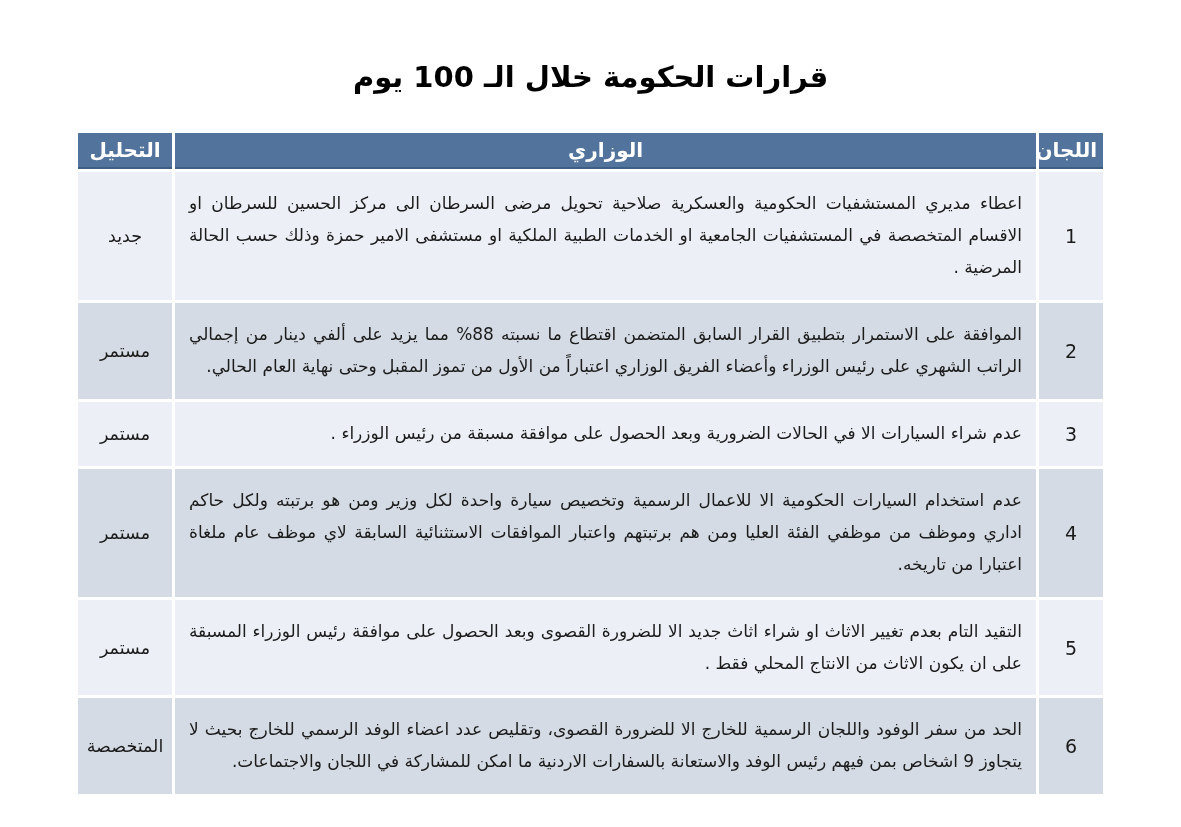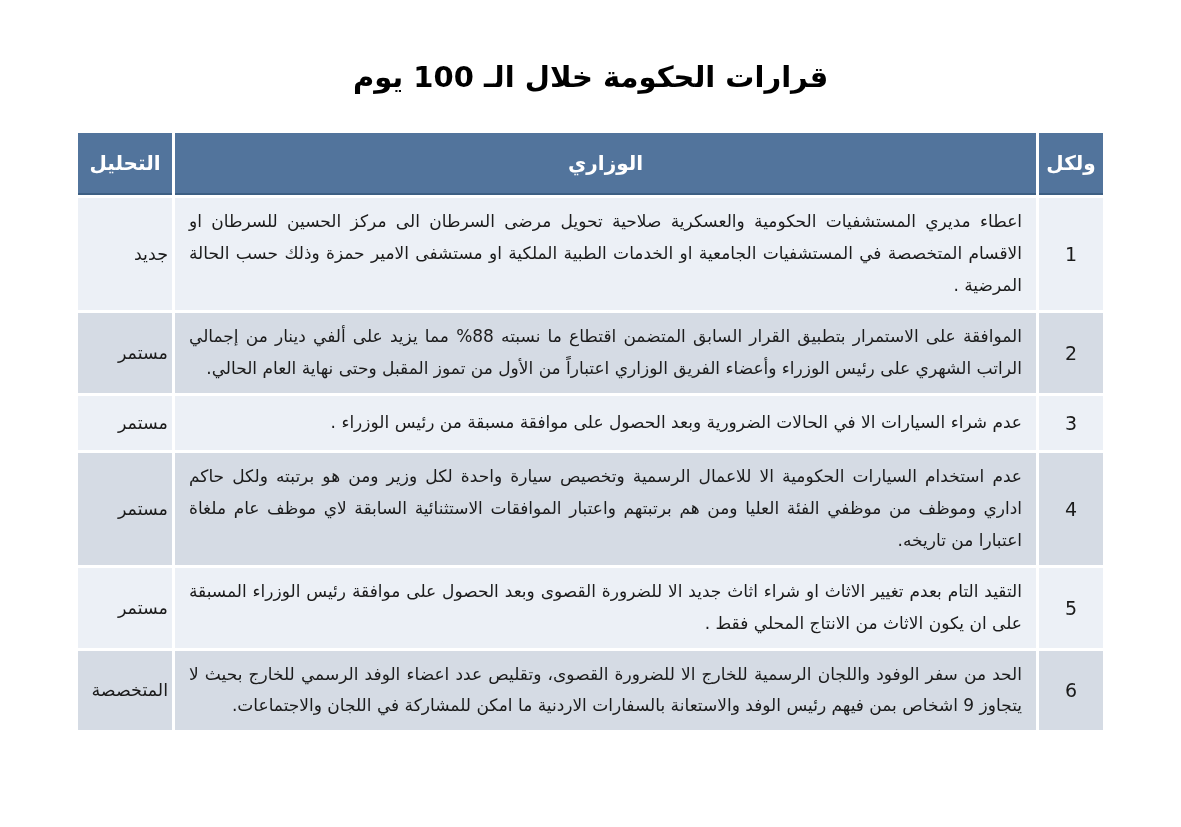--- a/index.html
+++ b/index.html
@@ -35,46 +35,47 @@
     margin:36px auto 0;
     border-collapse:separate;
     border-spacing:3px;
     table-layout:fixed;
   }
   th{
     background:var(--header-bg);
     color:var(--header-text);
     font-weight:bold;
     font-size:20px;
-    height:62px;
+    height:36px;
     text-align:center;
     vertical-align:middle;
     border-bottom:2px solid var(--header-border);
     padding:2px 6px;
   }
   td{
     vertical-align:middle;
     font-size:17px;
   }
   tr.light td{background:var(--row-light);}
   tr.dark td{background:var(--row-dark);}
   col.c-num{width:64px;}
   col.c-analysis{width:94px;}
   td.num{
     text-align:center;
     font-size:19px;
     padding:2px 4px;
   }
   td.analysis{
+    text-align:center;
     font-size:17.5px;
     padding:17px 4px;
   }
   td.decision{
     text-align:justify;
-    padding:8px 14px;
+    padding:16px 14px;
     line-height:1.88;
   }
   tr.h-r1 td{height:78px;}
   tr.h-r2 td{height:78px;}
   tr.h-r3 td{height:34px;}
   tr.h-r4 td{height:92px;}
   tr.h-r5 td{height:74px;}
   tr.h-r6 td{height:72px;}
 </style>
 </head>
@@ -85,21 +86,21 @@
   <h1 class="slide-title">قرارات الحكومة خلال الـ 100 يوم</h1>
 
   <table class="decisions">
     <colgroup>
       <col class="c-num">
       <col class="c-decision">
       <col class="c-analysis">
     </colgroup>
     <thead>
       <tr>
-        <th>ولكل</th>
+        <th>اللجان</th>
         <th>الوزاري</th>
         <th>التحليل</th>
       </tr>
     </thead>
     <tbody>
       <tr class="light h-r1">
         <td class="num">1</td>
         <td class="decision">اعطاء مديري المستشفيات الحكومية والعسكرية صلاحية تحويل مرضى السرطان الى مركز الحسين للسرطان او الاقسام المتخصصة في المستشفيات الجامعية او الخدمات الطبية الملكية او مستشفى الامير حمزة وذلك حسب الحالة المرضية .</td>
         <td class="analysis">جديد</td>
       </tr>

